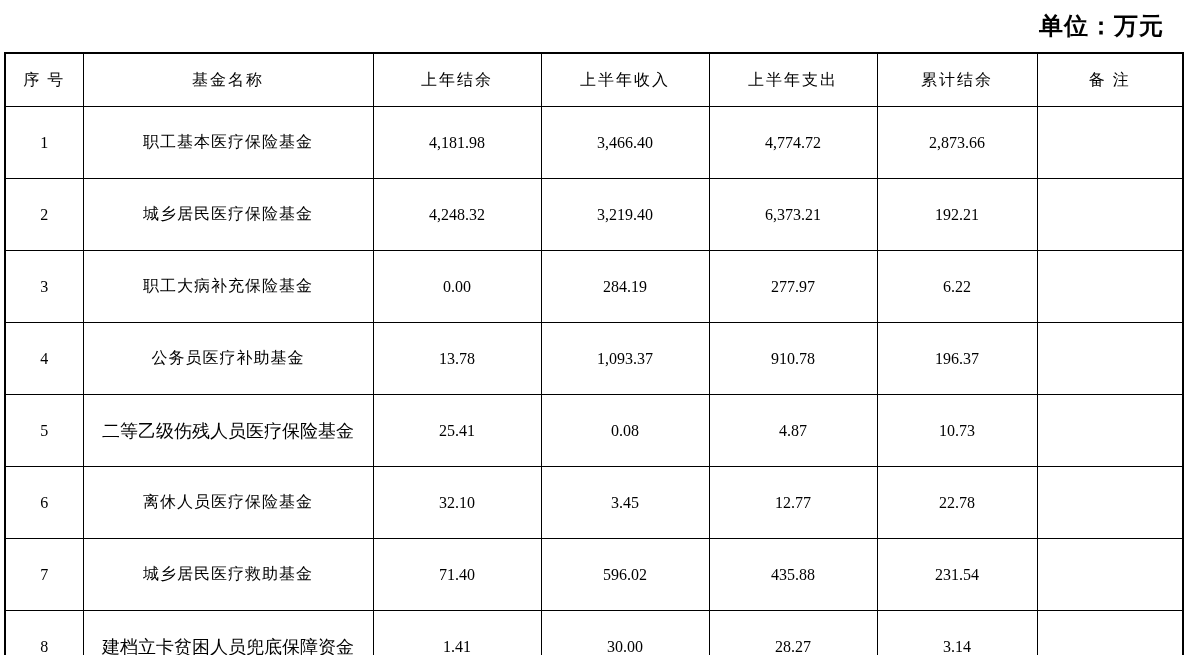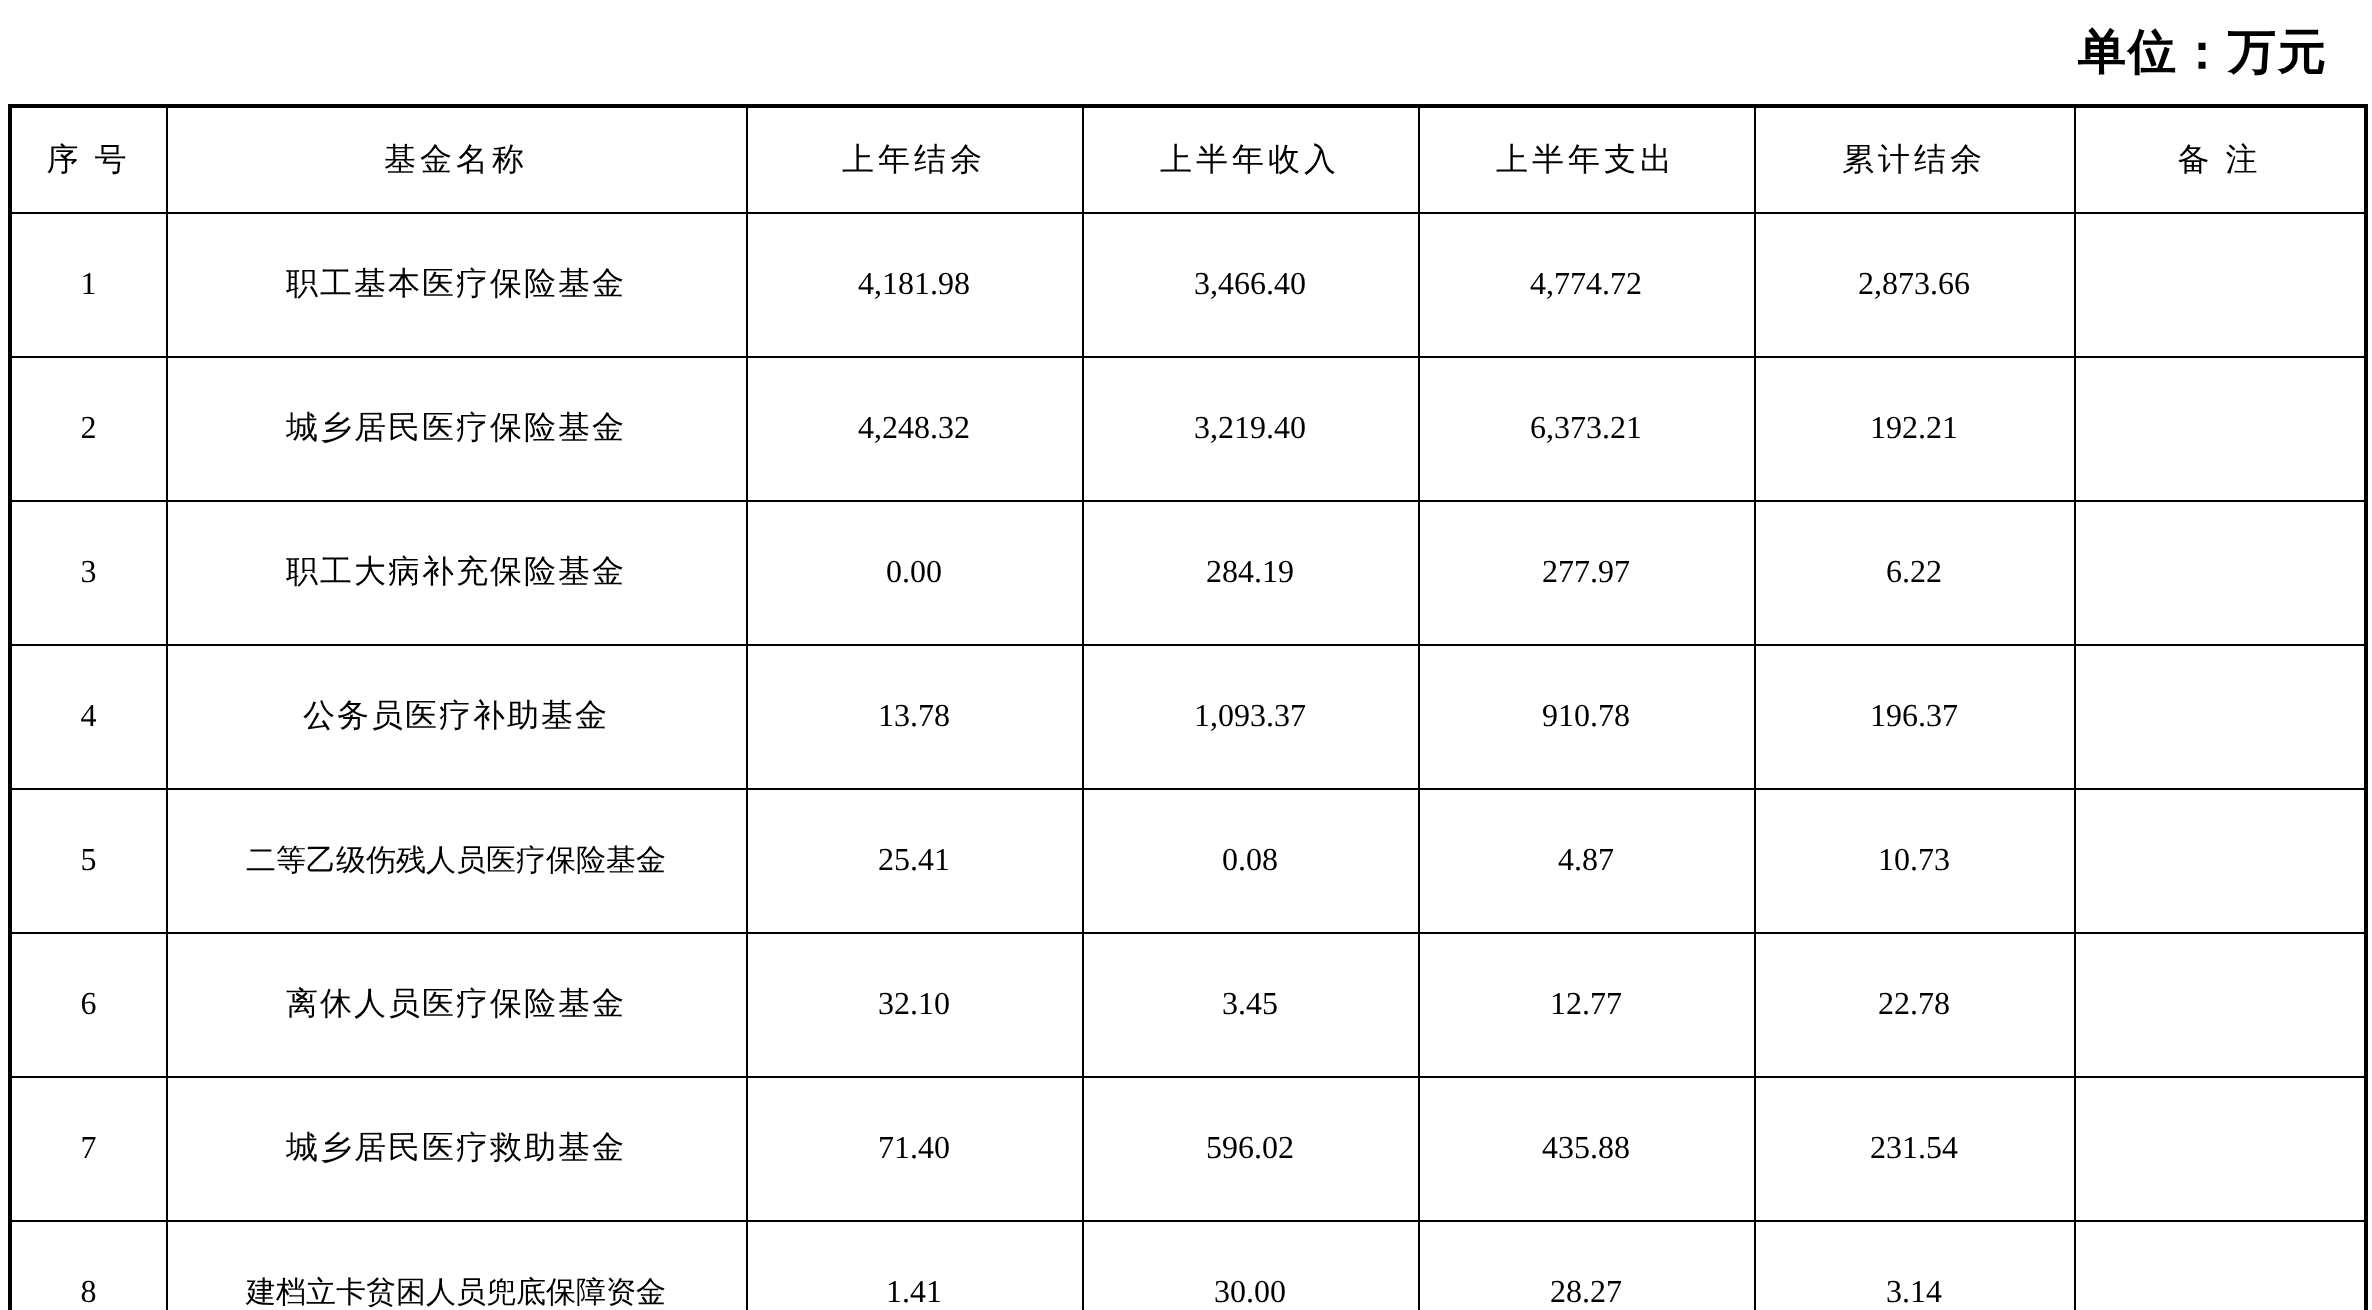--- a/index.html
+++ b/index.html
@@ -75,21 +75,21 @@
   .num {
     font-size: 17px;
     font-family: "Liberation Serif", "DejaVu Serif", serif;
   }
   .name-cell {
     font-size: 17px;
     letter-spacing: 1px;
     margin-top: 32px;
   }
   .name-cell.tight {
-    font-size: 15px;
+    font-size: 18px;
     letter-spacing: 0px;
   }
   .idx { font-size: 16px; }
 </style>
 </head>
 <body>
 
 <div class="page">
 
   <div class="unit-line">

